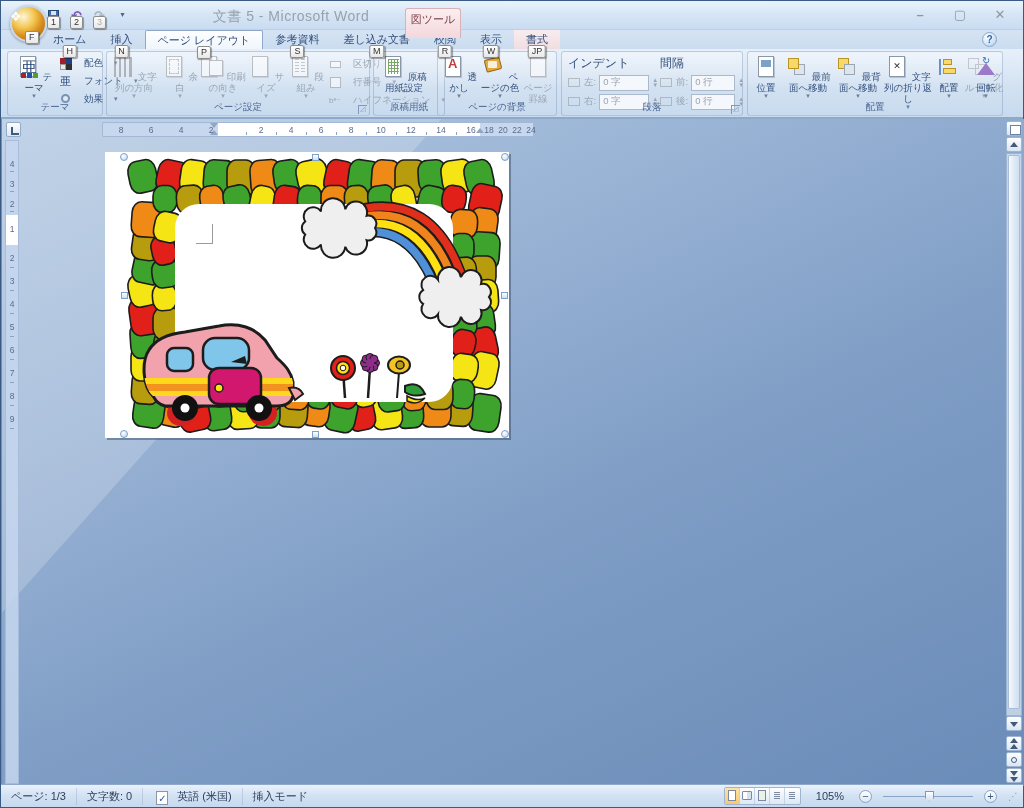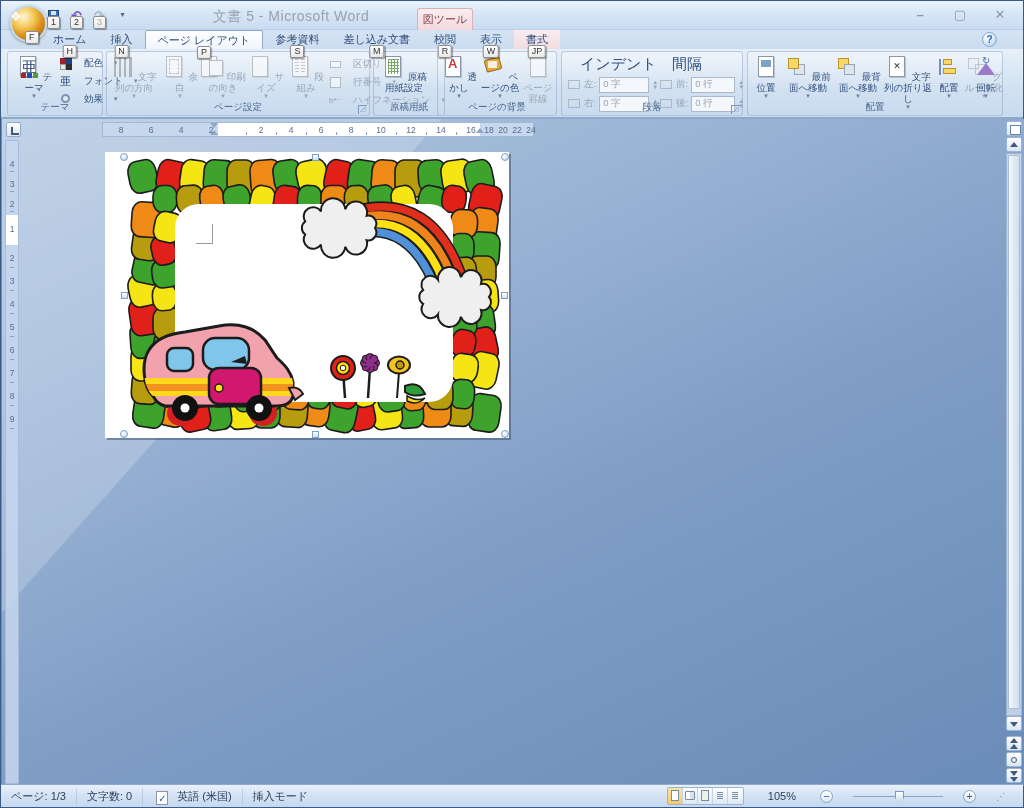--- a/index.html
+++ b/index.html
@@ -23,21 +23,21 @@
   .qat { position:absolute; left:44px; top:6px; height:18px; display:flex; gap:6px; z-index:5; }
   .qat-btn { width:17px; height:16px; display:flex; align-items:center; justify-content:center;
     font-size:11px; }
   .floppy { width:11px; height:11px; background:#3e6cb5; border:1px solid #24456f; position:relative; }
   .floppy:before { content:""; position:absolute; left:2px; top:0; width:5px; height:4px; background:#d7e4f2; }
   .undo-glyph { color:#7b54b8; font-size:13px; font-weight:bold; }
   .redo-glyph { color:#aab4c0; font-size:13px; font-weight:bold; }
   .qat-caret { color:#51647f; font-size:8px; line-height:16px; }
   .title-text { position:absolute; left:120px; top:7px; width:340px; text-align:center;
     font-size:14px; color:#98a2ab; letter-spacing:.5px; }
-  .ctx-group { position:absolute; left:416px; top:7px; width:56px; height:22px;
+  .ctx-group { position:absolute; left:404px; top:7px; width:56px; height:30px;
     background:linear-gradient(#fbeef0,#f3d8dc); border:1px solid #d8b2b6; border-bottom:none;
     border-radius:3px 3px 0 0; text-align:center; font-size:11px; color:#7c3d45; line-height:21px; z-index:4;}
   .winbtns { position:absolute; right:10px; top:6px; display:flex; gap:14px; }
   .winbtn { width:26px; height:17px; text-align:center; color:#8d97a4; font-size:13px;
     font-weight:bold; line-height:16px; }
 
   
   .tabrow { position:absolute; left:0; top:29px; width:100%; height:19px;
     background:linear-gradient(#d5e4f4,#cadcef); }
   .tabs { position:absolute; left:40px; top:0; height:19px; display:flex; }
@@ -81,21 +81,21 @@
   .colorrow i { width:5px; height:5px; display:block; }
   .tstack { position:absolute; left:60px; top:3px; display:flex; flex-direction:column; gap:2px; }
   .vlines { position:absolute; left:3px; top:2px; width:18px; height:20px;
     border-left:2px solid #5a708e; border-right:2px solid #5a708e;
     background:repeating-linear-gradient(90deg,transparent 0 3px,#5a708e 3px 5px); opacity:.8;}
   .spincol { display:flex; flex-direction:column; justify-content:center; color:#8795a8;
     font-size:6px; line-height:5px; }
   .spinbox { width:50px; height:16px; background:#f4f7fb; border:1px solid #abb9cd;
     font-size:9.5px; color:#9aa5b4; display:flex; align-items:center; padding:0 3px; }
   .para-row { display:flex; align-items:center; gap:3px; height:19px; font-size:9.5px; }
-  .para-head { font-size:15px; color:#33507d; margin:2px 12px 1px; }
+  .para-head { font-size:12px; color:#33507d; margin:2px 0 1px; }
   .sq-y { position:absolute; width:11px; height:11px; background:#f8d868; border:1px solid #b99425; }
   .sq-g { position:absolute; width:11px; height:11px; background:#dfe5ec; border:1px solid #9aa6b4; }
 
   
   .workspace { position:absolute; left:1px; top:118px; width:1022px; height:667px;
     background:linear-gradient(155deg,#b2c8e2 0%,#9bb5d6 28%,#7f9dc5 58%,#6a8cb8 100%); overflow:hidden; }
   .workspace:before { content:""; position:absolute; left:0; top:0; width:100%; height:100%;
     background:rgba(255,255,255,.20); clip-path:polygon(0 0,43% 0,0 74%); }
   .hruler { position:absolute; left:100px; top:3px; width:432px; height:15px;
     background:#c6d7ee; border:1px solid #a2b8d6; border-radius:1px; }
@@ -147,21 +147,21 @@
   
   .statusbar { position:absolute; left:0; bottom:0; width:100%; height:23px;
     background:linear-gradient(#e9f1fb,#d2e2f3 50%,#c6d9ee); border-top:1px solid #8fa9cc;
     display:flex; align-items:center; font-size:11px; color:#2c3e5c; }
   .st-item { padding:0 10px; height:17px; line-height:17px; border-right:1px solid rgba(140,160,190,.35); }
   .st-item.noborder { border-right:none; }
   .proof { width:14px; height:14px; position:relative; margin:0 2px; }
   .proof:before { content:""; position:absolute; left:1px; top:1px; width:10px; height:12px;
     background:#fdfdfd; border:1px solid #8a97a8; }
   .proof:after { content:"✓"; position:absolute; left:3px; top:0px; font-size:10px; color:#2e5d9e; }
-  .st-right { margin-left:auto; display:flex; align-items:center; gap:20px; padding-right:16px; }
+  .st-right { margin-left:auto; display:flex; align-items:center; gap:11px; padding-right:4px; }
   .viewbtns { display:flex; border:1px solid #9db4d2; border-radius:2px; overflow:hidden;
     background:linear-gradient(#fdfeff,#dce8f4); }
   .viewbtn { width:15px; height:16px; position:relative; border-right:1px solid #c3d2e5; }
   .viewbtn:last-child { border-right:none; }
   .viewbtn.sel { background:linear-gradient(#fde3a7,#f8c96d); }
   .vb-page { position:absolute; left:3px; top:2px; width:8px; height:11px; background:#fff;
     border:1px solid #7b8aa0; }
   .vb-lines:before { content:""; position:absolute; left:4px; top:4px; width:6px; height:1px;
     background:#7b8aa0; box-shadow:0 2px 0 #7b8aa0, 0 4px 0 #7b8aa0, 0 6px 0 #7b8aa0; }
   .vb-book { position:absolute; left:2px; top:3px; width:10px; height:9px;

